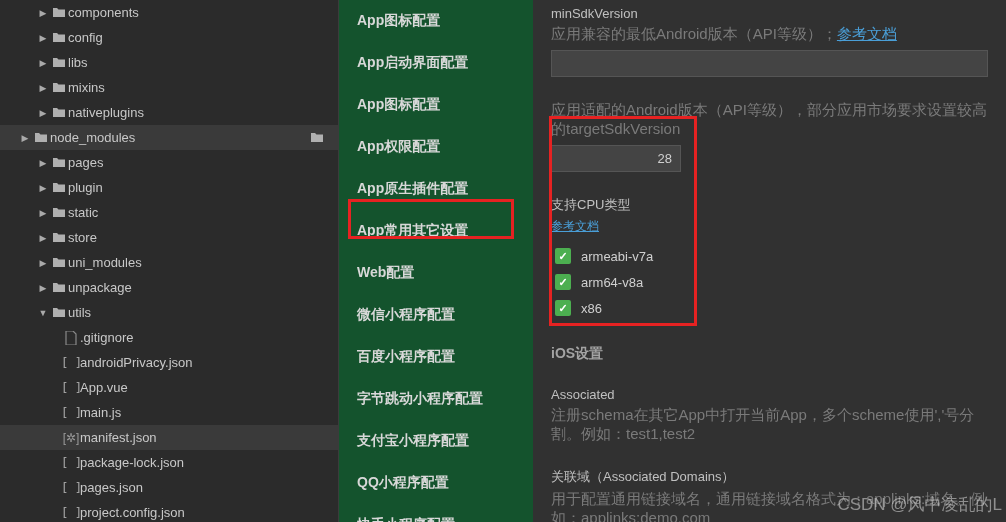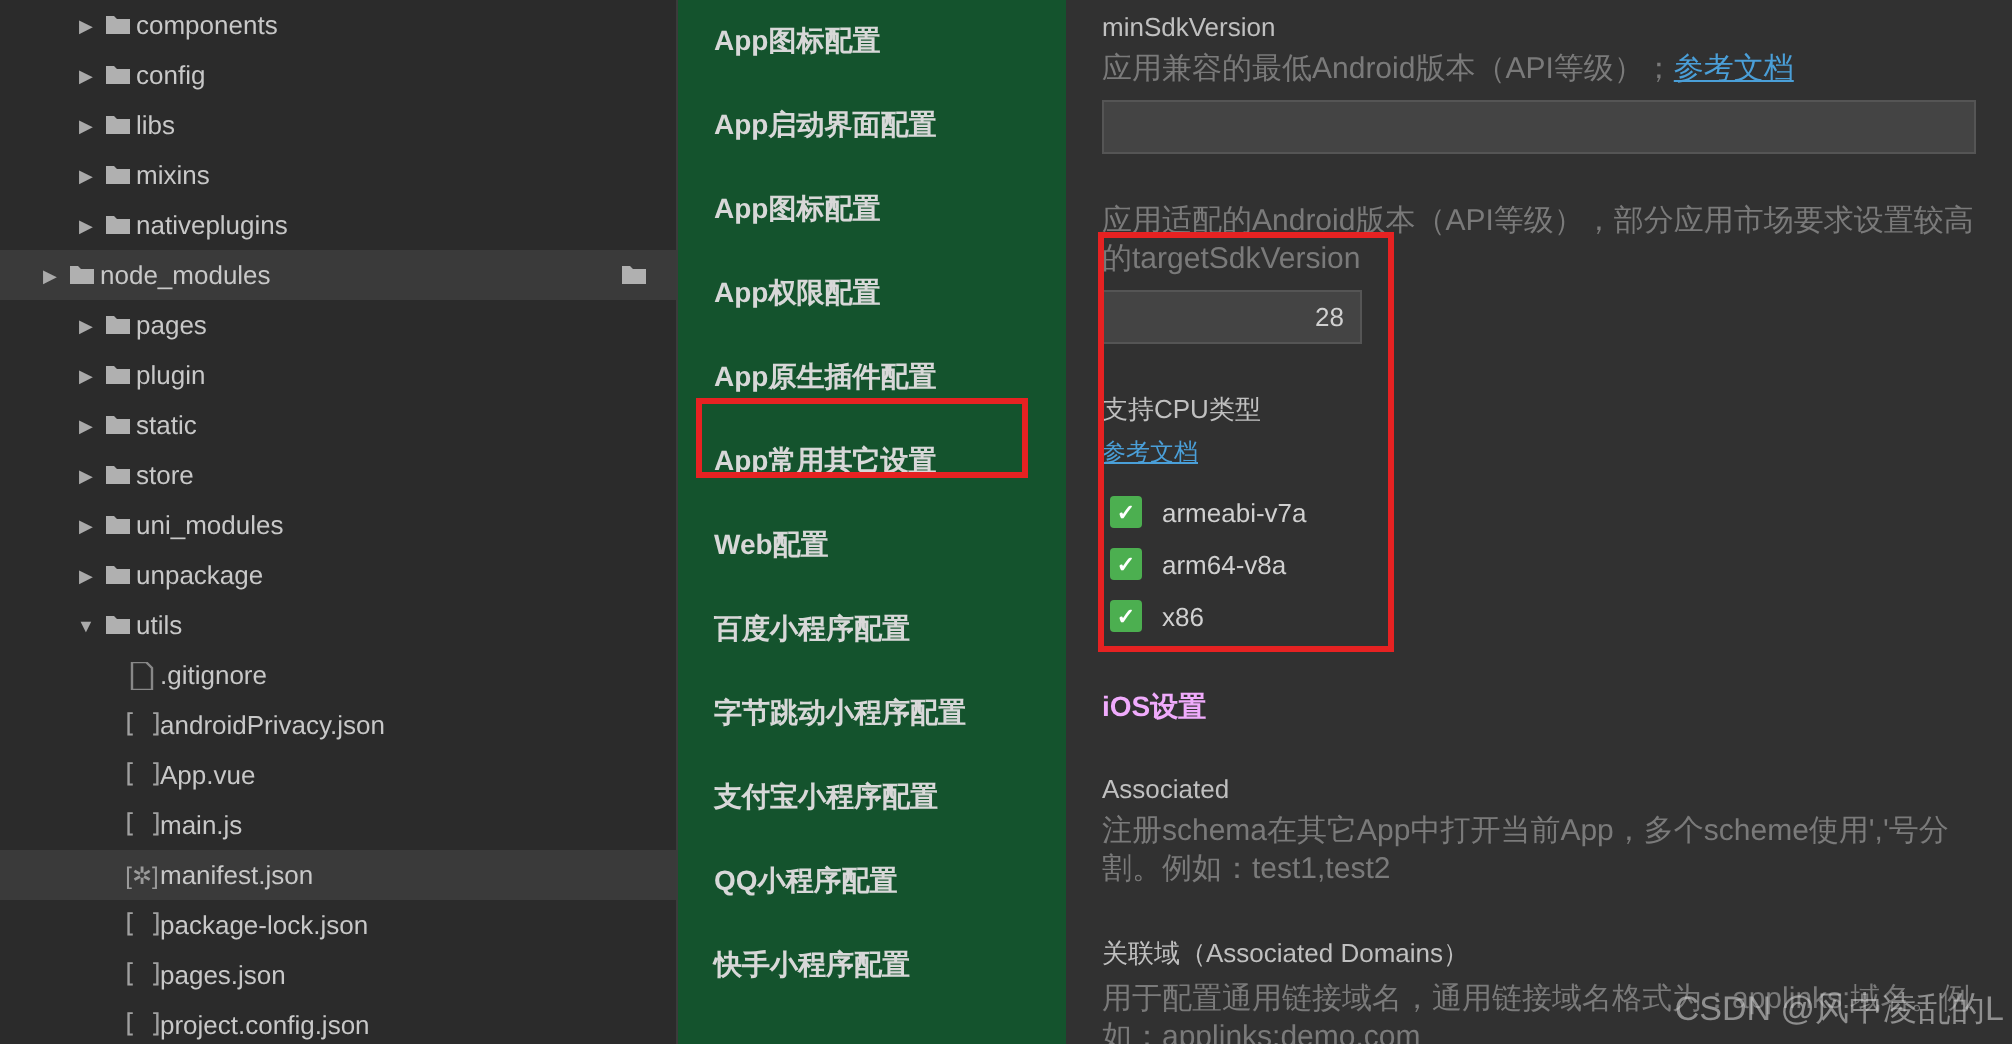--- a/index.html
+++ b/index.html
@@ -309,20 +309,21 @@
   </div>
 
 <div class="nav-panel" id="nav">
     <div class="nav-item">App图标配置</div>
     <div class="nav-item">App启动界面配置</div>
     <div class="nav-item">App图标配置</div>
     <div class="nav-item">App权限配置</div>
     <div class="nav-item">App原生插件配置</div>
     <div class="nav-item">App常用其它设置</div>
     <div class="nav-item">Web配置</div>
+    <div class="nav-item">微信小程序配置</div>
     <div class="nav-item">百度小程序配置</div>
     <div class="nav-item">字节跳动小程序配置</div>
     <div class="nav-item">支付宝小程序配置</div>
     <div class="nav-item">QQ小程序配置</div>
     <div class="nav-item">快手小程序配置</div>
   </div>
 
 <div class="settings">
   <div class="section" style="margin-top:6px">
     <div class="sec-title">minSdkVersion</div>
@@ -350,21 +351,21 @@
           <span>arm64-v8a</span>
         </div>
         <div class="cpu-item">
           <span class="chk">✓</span>
           <span>x86</span>
         </div>
       </div>
   </div>
 
   <div class="section">
-    <div class="sec-title" style="font-size:14px;font-weight:bold;color:#f0abfc">iOS设置</div>
+    <div class="sec-title" style="font-size:14px;font-weight:bold;color:#a3a3a3">iOS设置</div>
   </div>
 
   <div class="section">
     <div class="sec-title">Associated</div>
     <div class="sec-desc">注册schema在其它App中打开当前App，多个scheme使用','号分割。例如：test1,test2</div>
   </div>
 
   <div class="section">
     <div class="sec-title">关联域（Associated Domains）</div>
     <div class="sec-desc">用于配置通用链接域名，通用链接域名格式为：applinks:域名。例如：applinks:demo.com</div>

